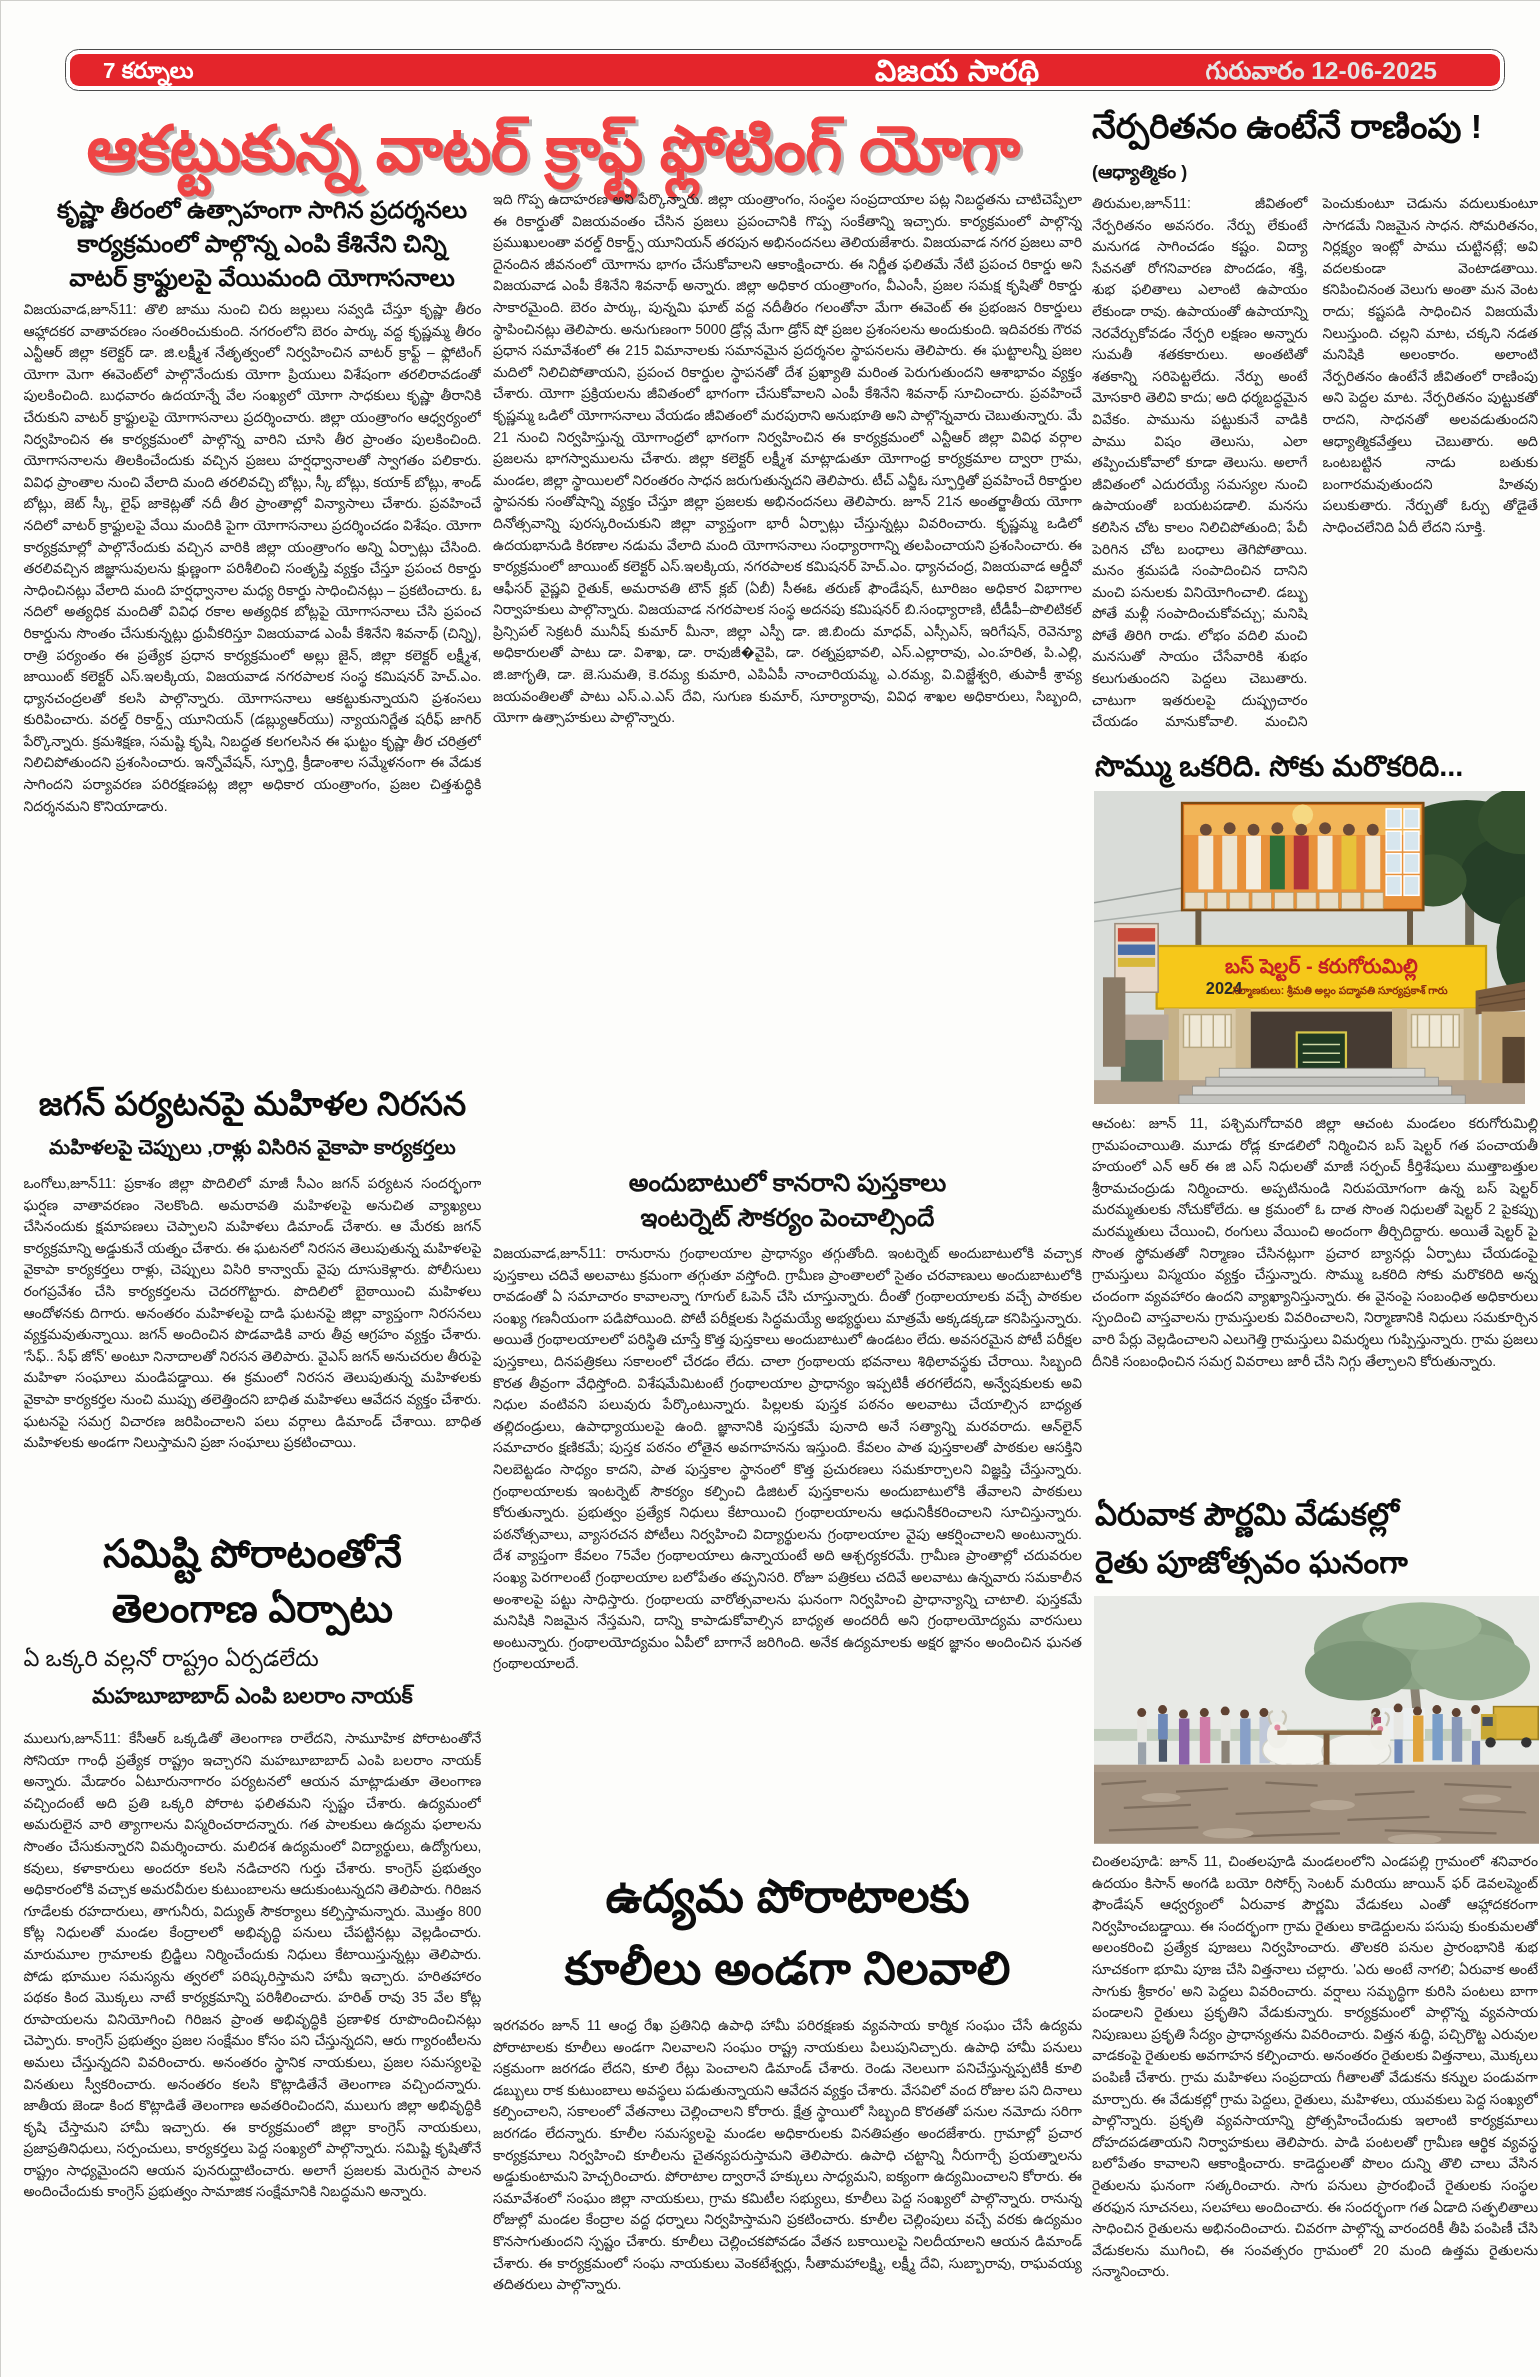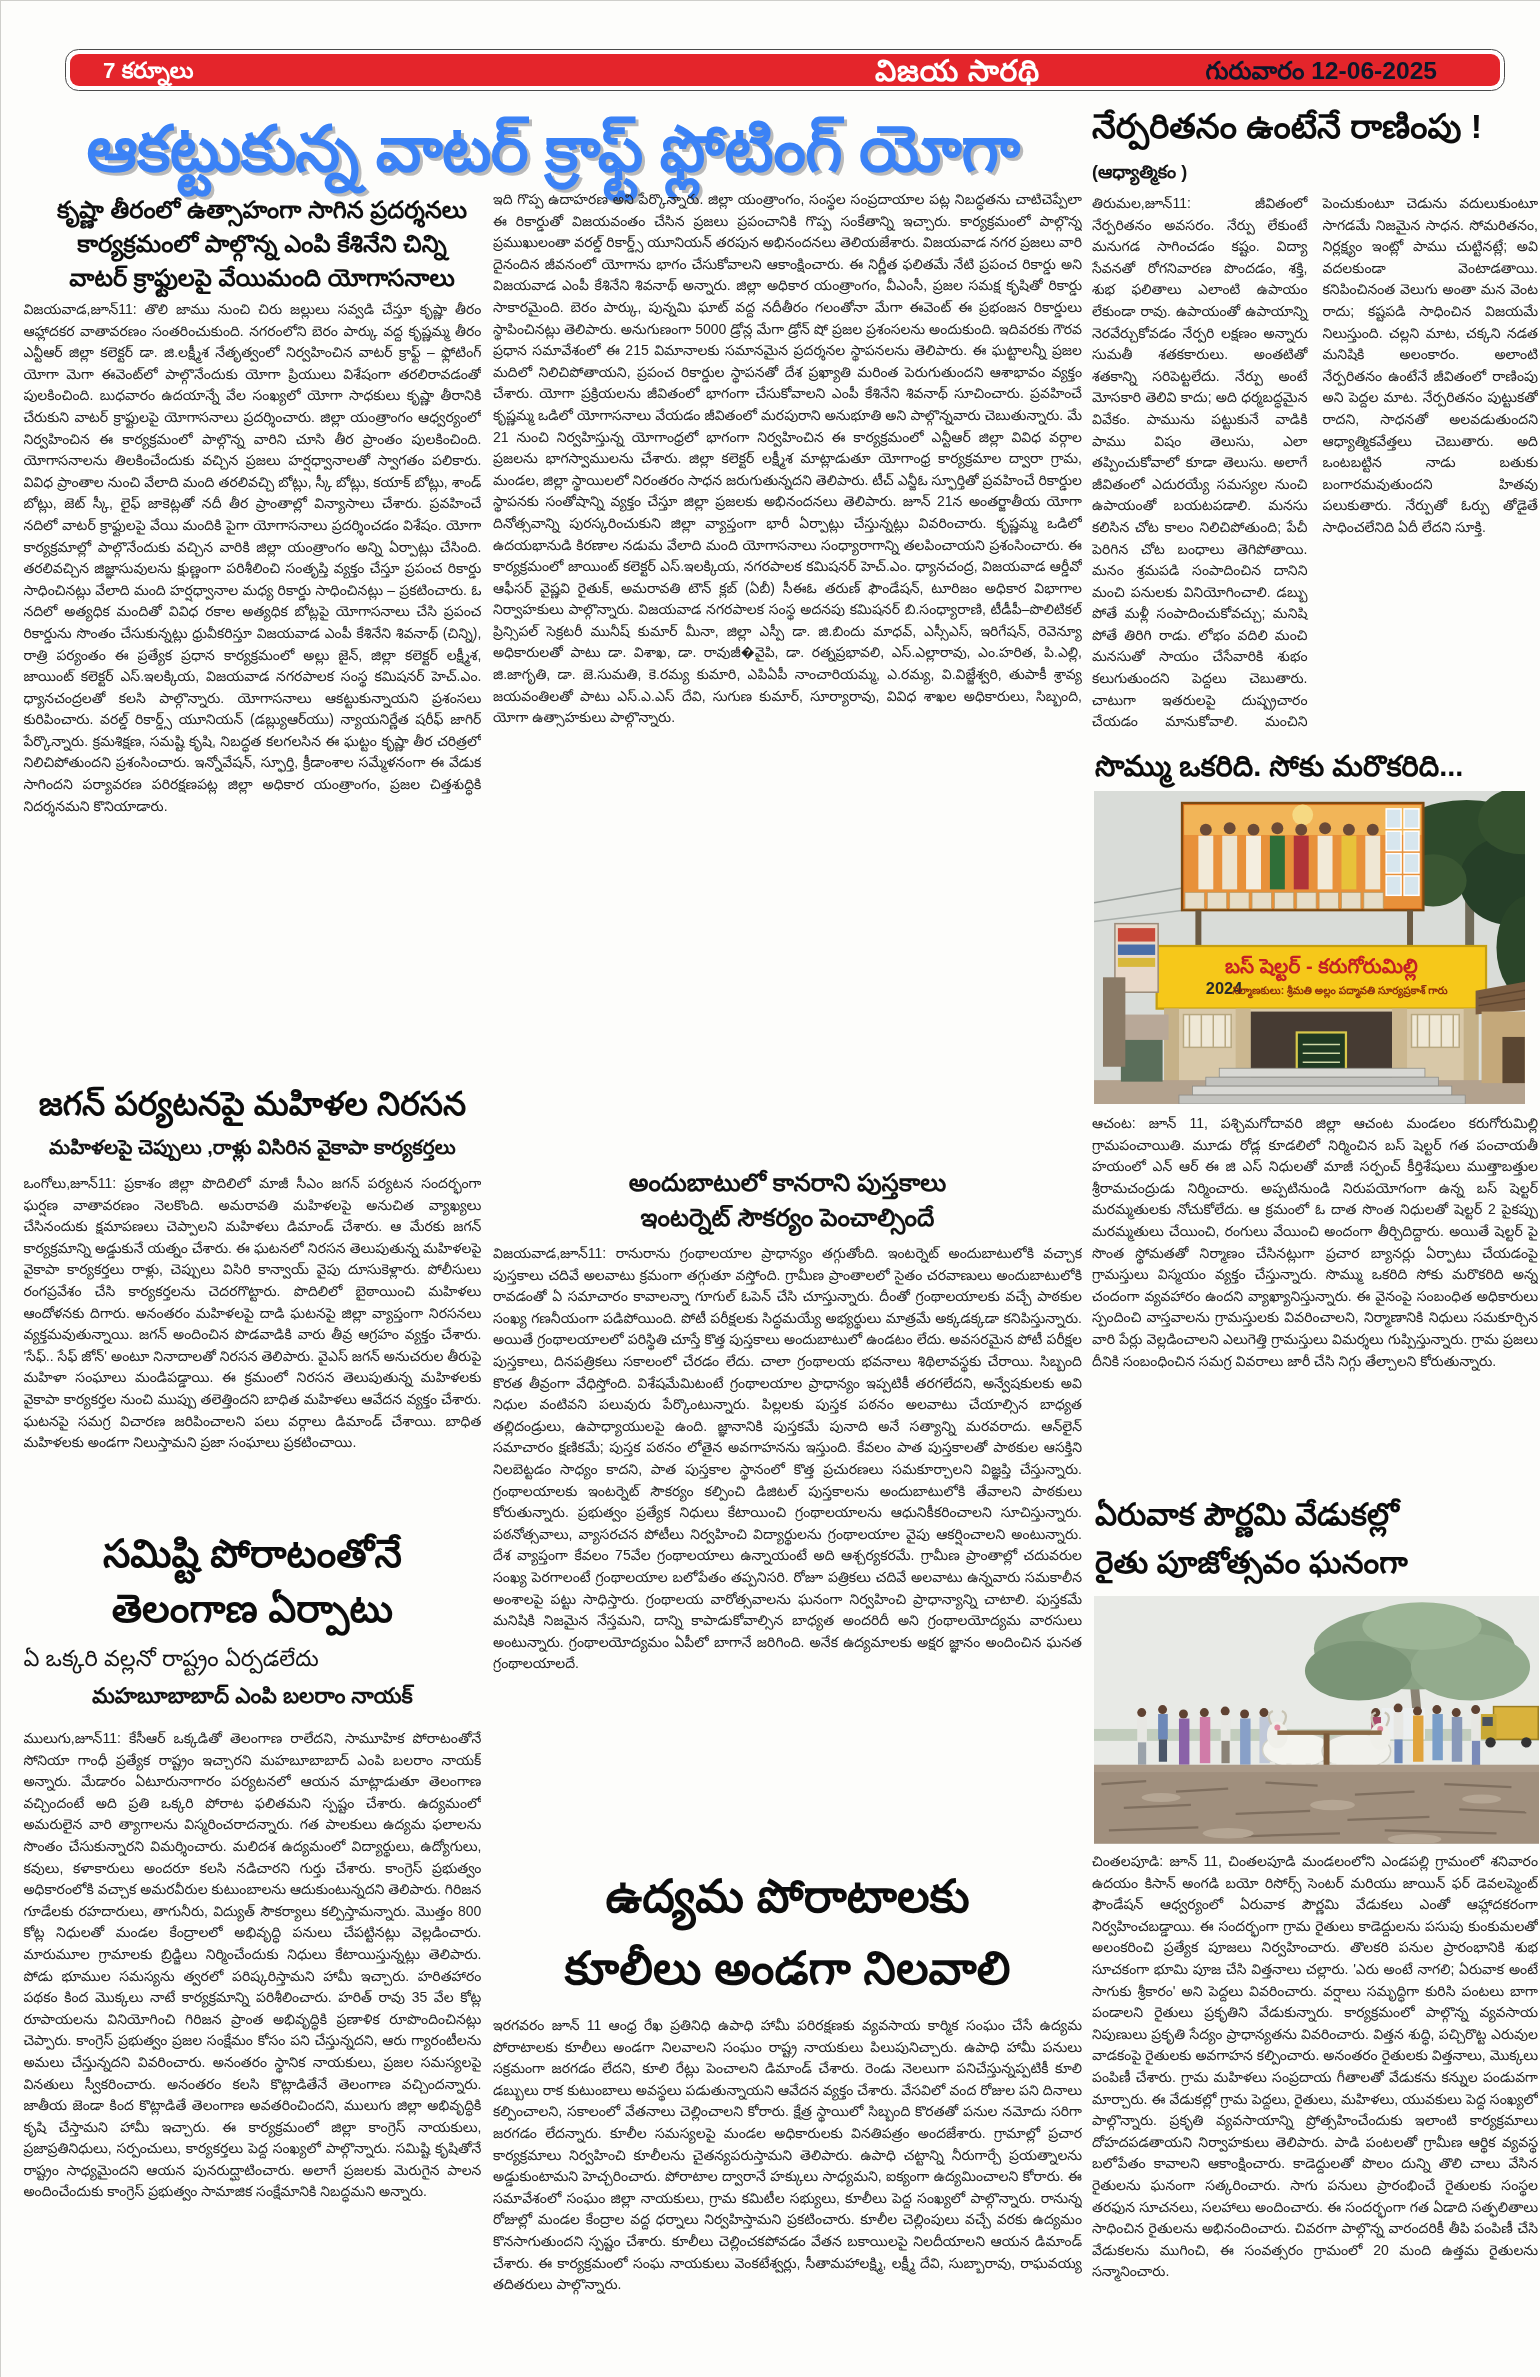--- a/index.html
+++ b/index.html
@@ -6,23 +6,23 @@
   .page{position:relative;width:1541px;height:2377px;margin:0 auto;background:#fdfdfb;
         font-family:"Liberation Sans",sans-serif;color:#1d1d1d;overflow:hidden;
         border:0.7px solid #cfcfcb;}
   .abs{position:absolute;}
   
   .topbar-frame{left:64px;top:48px;width:1440px;height:42px;border:1.5px solid #4a4a4a;
         border-radius:13.4px;padding:4px;background:#fff;box-sizing:border-box;}
   .topbar{width:100%;height:100%;background:#e4252b;border-radius:9px;position:relative;}
   .topbar .pg{position:absolute;left:33px;top:0;line-height:34px;color:#fff;font-size:22.4px;font-weight:bold;}
   .topbar .mast{position:absolute;left:805px;top:0;line-height:34px;color:#fff;font-size:30px;font-weight:900;letter-spacing:0.7px;}
-  .topbar .date{position:absolute;right:63px;top:0;line-height:34px;color:#0f172a;font-size:24.6px;font-weight:bold;}
+  .topbar .date{position:absolute;right:63px;top:0;line-height:34px;color:#e5e5e5;font-size:24.6px;font-weight:bold;}
   
-  .h-main{font-weight:900;color:#3b82f6;text-align:center;font-size:64px;line-height:78px;
+  .h-main{font-weight:900;color:#ef4444;text-align:center;font-size:64px;line-height:78px;
           text-shadow:3px 3px 0 #b9b9b9;letter-spacing:-0.7px;white-space:nowrap;}
   .deck{font-weight:bold;font-size:24px;line-height:34px;text-align:center;color:#101010;}
   .h2{font-weight:900;color:#0d0d0d;}
   .sub{font-weight:bold;color:#151515;}
   .body-text{font-size:14px;line-height:21.6px;text-align:justify;color:#212121;overflow:hidden;}
   .two-col{column-count:2;column-gap:15px;column-fill:auto;}
   .photo{overflow:hidden;background:#d8dbd7;}
   svg{display:block;}
 </style>
 </head>

